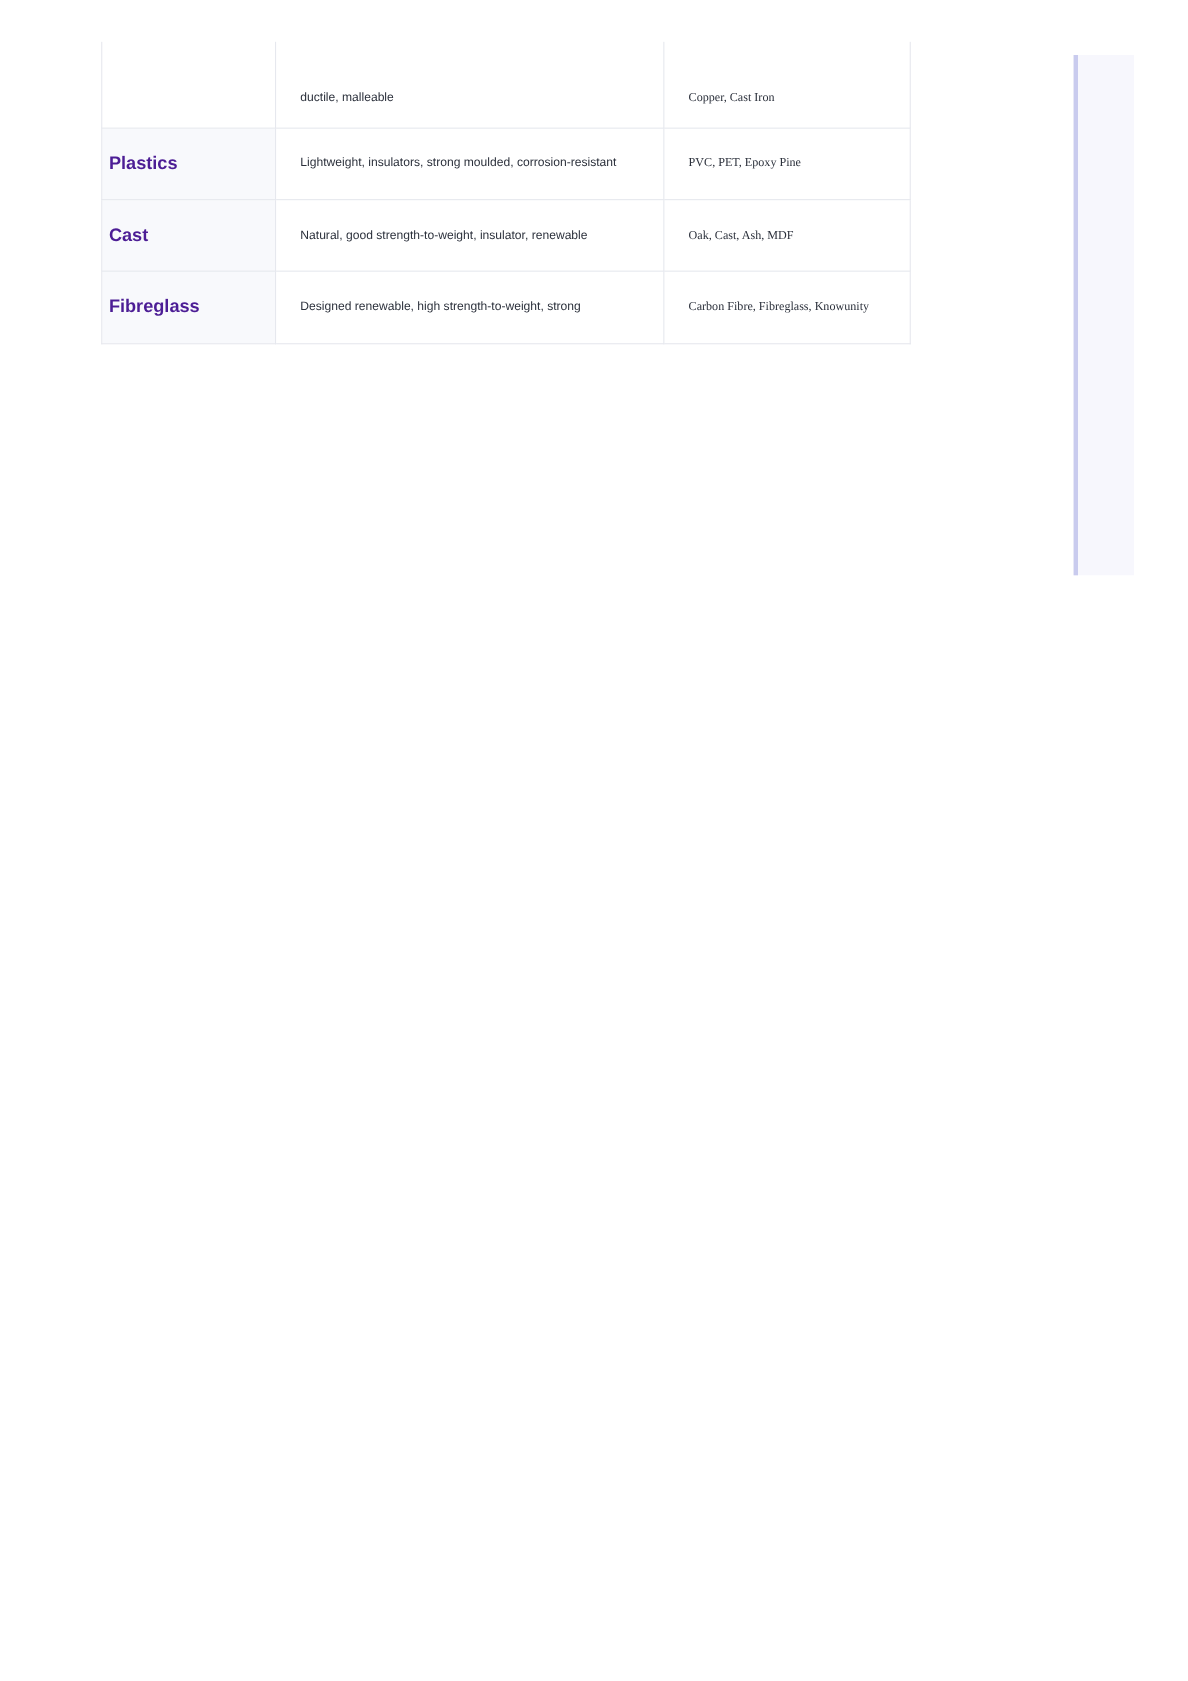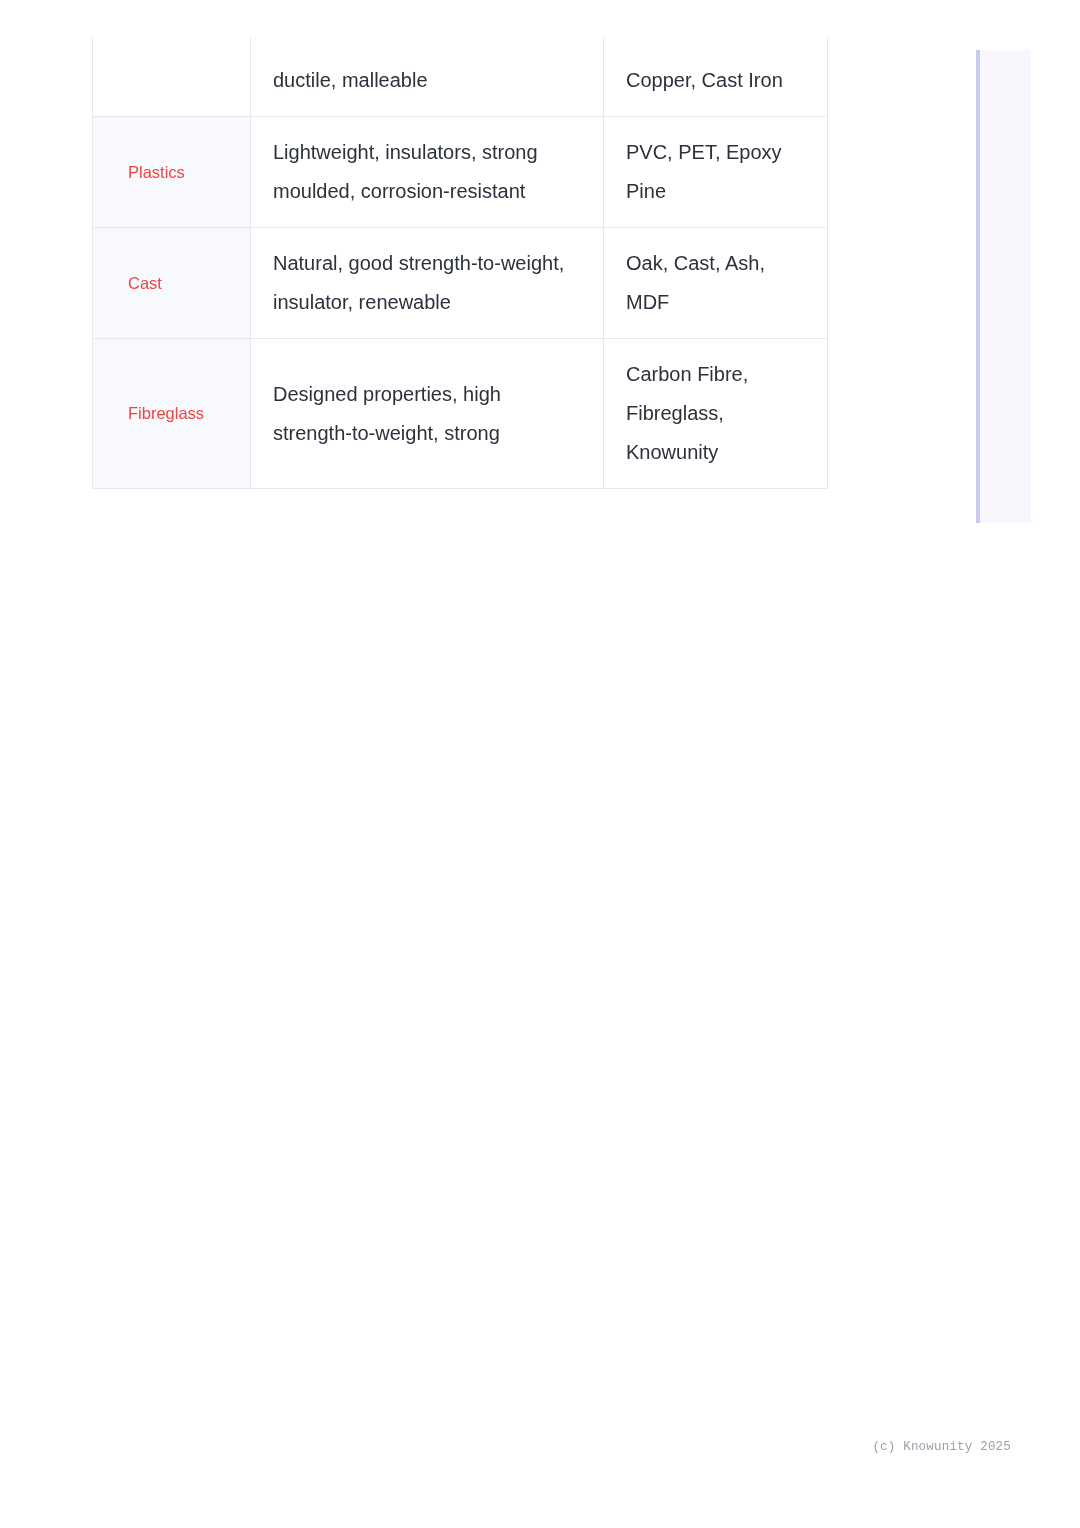--- a/index.html
+++ b/index.html
@@ -39,36 +39,37 @@
     background: #ffffff;
   }
   table.materials col.c1 { width: 158px; }
   table.materials col.c2 { width: 353px; }
   table.materials col.c3 { width: 224px; }
 
   table.materials td {
     border: 1px solid #e6e8ee;
     vertical-align: middle;
     padding: 16px 22px;
-    font-size: 20px;
+    font-size: 11px;
     line-height: 1.95;
     color: #262b36;
   }
   table.materials td.name {
-    font-weight: normal;
+    font-weight: bold;
     background: #f8f9fc;
     font-size: 16.5px;
-    color: #ef4444;
-    padding-left: 35px;
+    color: #4c1d95;
+    padding-left: 6px;
   }
   table.materials td.props {
     color: #2c313c;
   }
   table.materials td.examples {
     color: #2c313c;
+    font-family: Liberation Serif, serif;
   }
   
   table.materials tr.clipped td {
     border-top: none;
     padding-top: 0;
     padding-bottom: 16px;
     height: 62px;
     vertical-align: bottom;
   }
   table.materials tr.clipped td.name {
@@ -129,26 +130,25 @@
           <td class="props">Lightweight, insulators, strong moulded, corrosion-resistant</td>
           <td class="examples">PVC, PET, Epoxy Pine</td>
         </tr>
         <tr>
           <td class="name">Cast</td>
           <td class="props">Natural, good strength-to-weight, insulator, renewable</td>
           <td class="examples">Oak, Cast, Ash, MDF</td>
         </tr>
         <tr>
           <td class="name">Fibreglass</td>
-          <td class="props">Designed properties, high strength-to-weight, strong</td>
+          <td class="props">Designed renewable, high strength-to-weight, strong</td>
           <td class="examples">Carbon Fibre, Fibreglass, Knowunity</td>
         </tr>
       </tbody>
     </table>
   </div>
 
   <div class="side-strip">
     <div class="bar"></div>
   </div>
 
-  <div class="footer">(c) Knowunity 2025</div>
 
 </div>
 
 </body></html>

